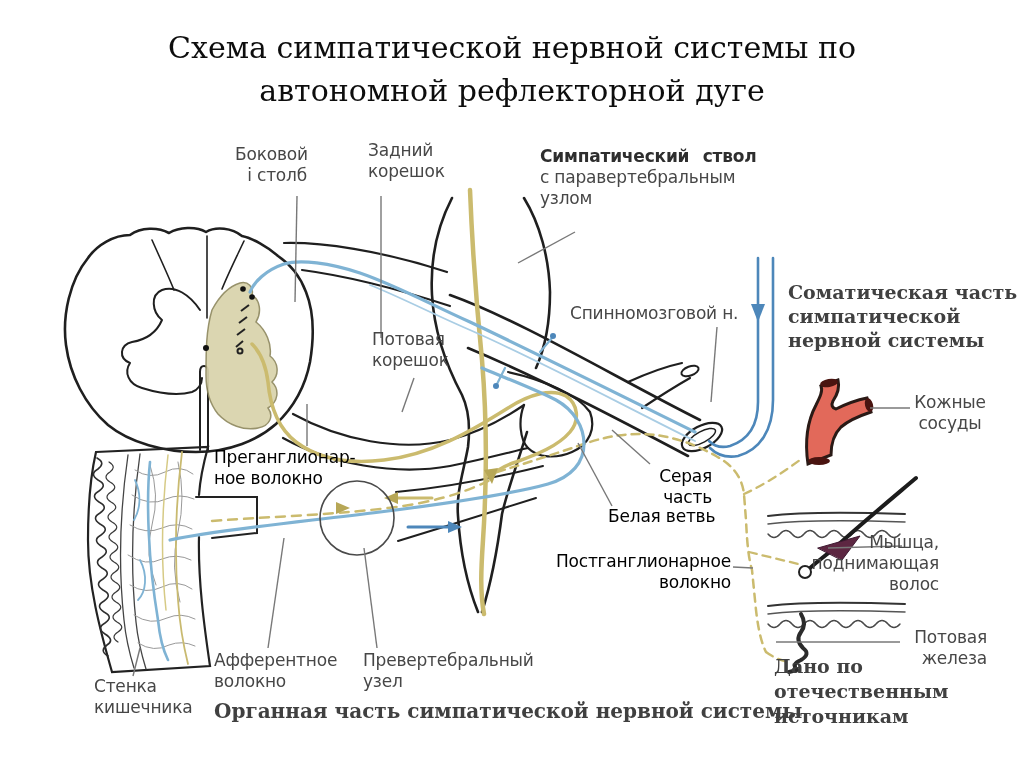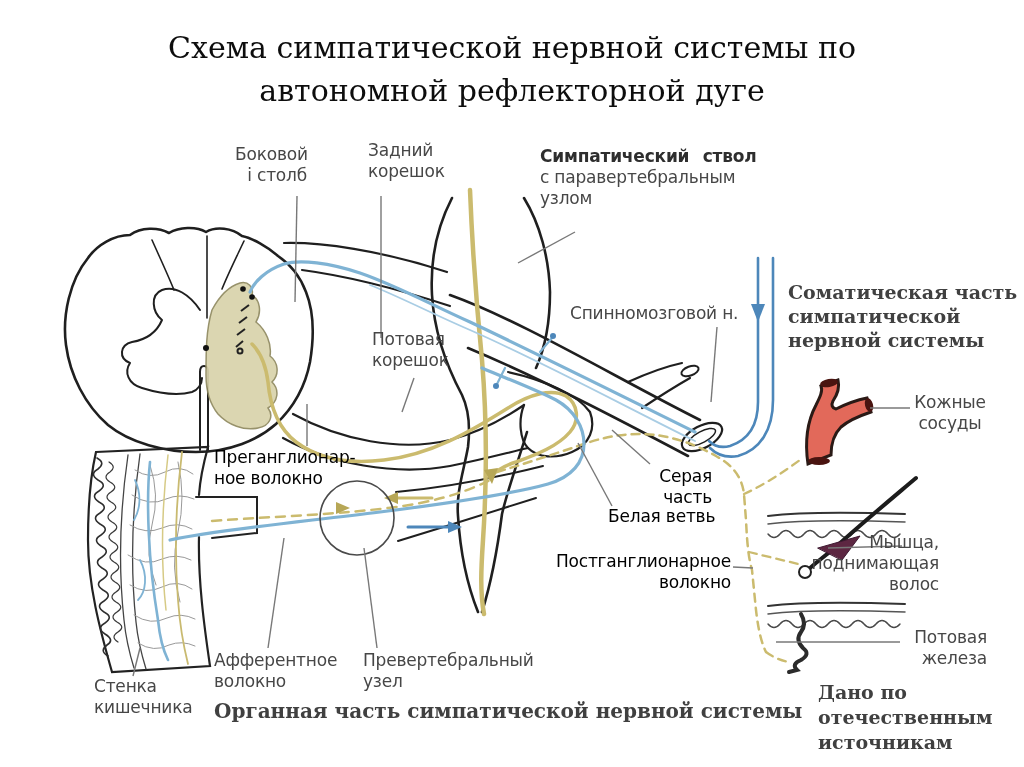--- a/index.html
+++ b/index.html
@@ -295,19 +295,19 @@
     <div>узел</div>
   </div>
 
   <div class="lbl" style="left:94px;top:676px;">
     <div>Стенка</div>
     <div>кишечника</div>
   </div>
 
   <div class="serif" style="left:214px;top:699px;font-size:20px;">Органная часть симпатической нервной системы</div>
 
-  <div class="serif" style="left:774px;top:680px;font-size:19px;line-height:25px;margin-left:44px;">
+  <div class="serif" style="left:774px;top:654px;font-size:19px;line-height:25px;">
     <div>Дано по</div>
     <div>отечественным</div>
     <div>источникам</div>
   </div>
 
 </div>
 
 </body></html>

